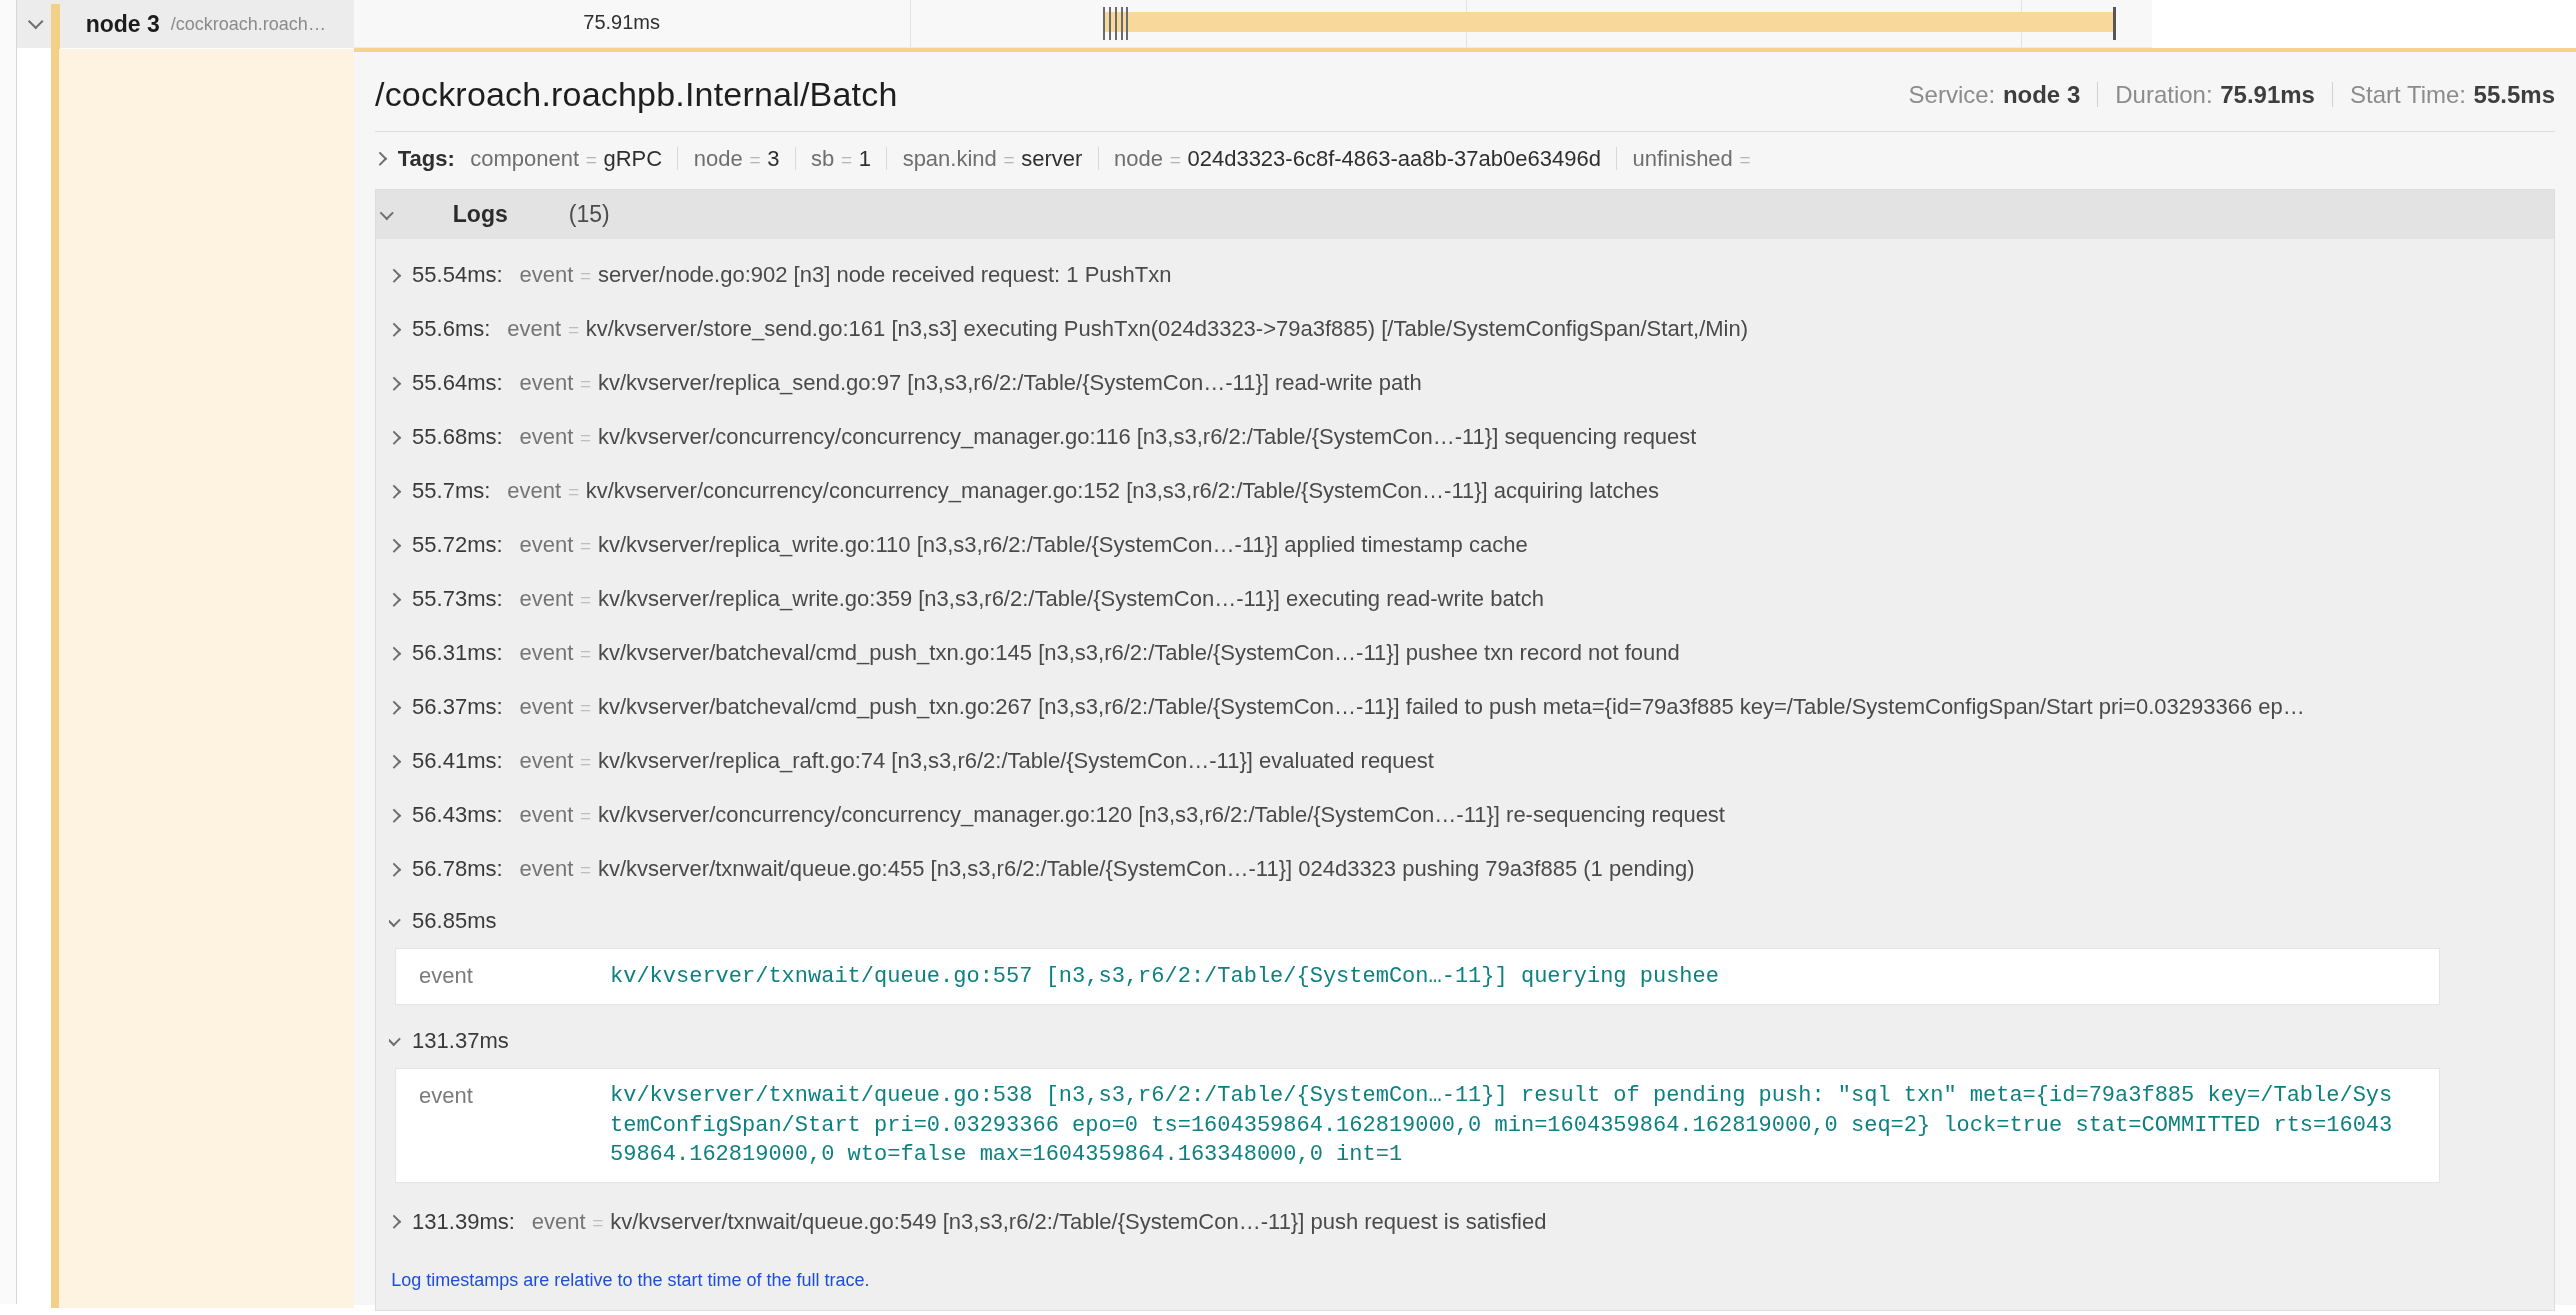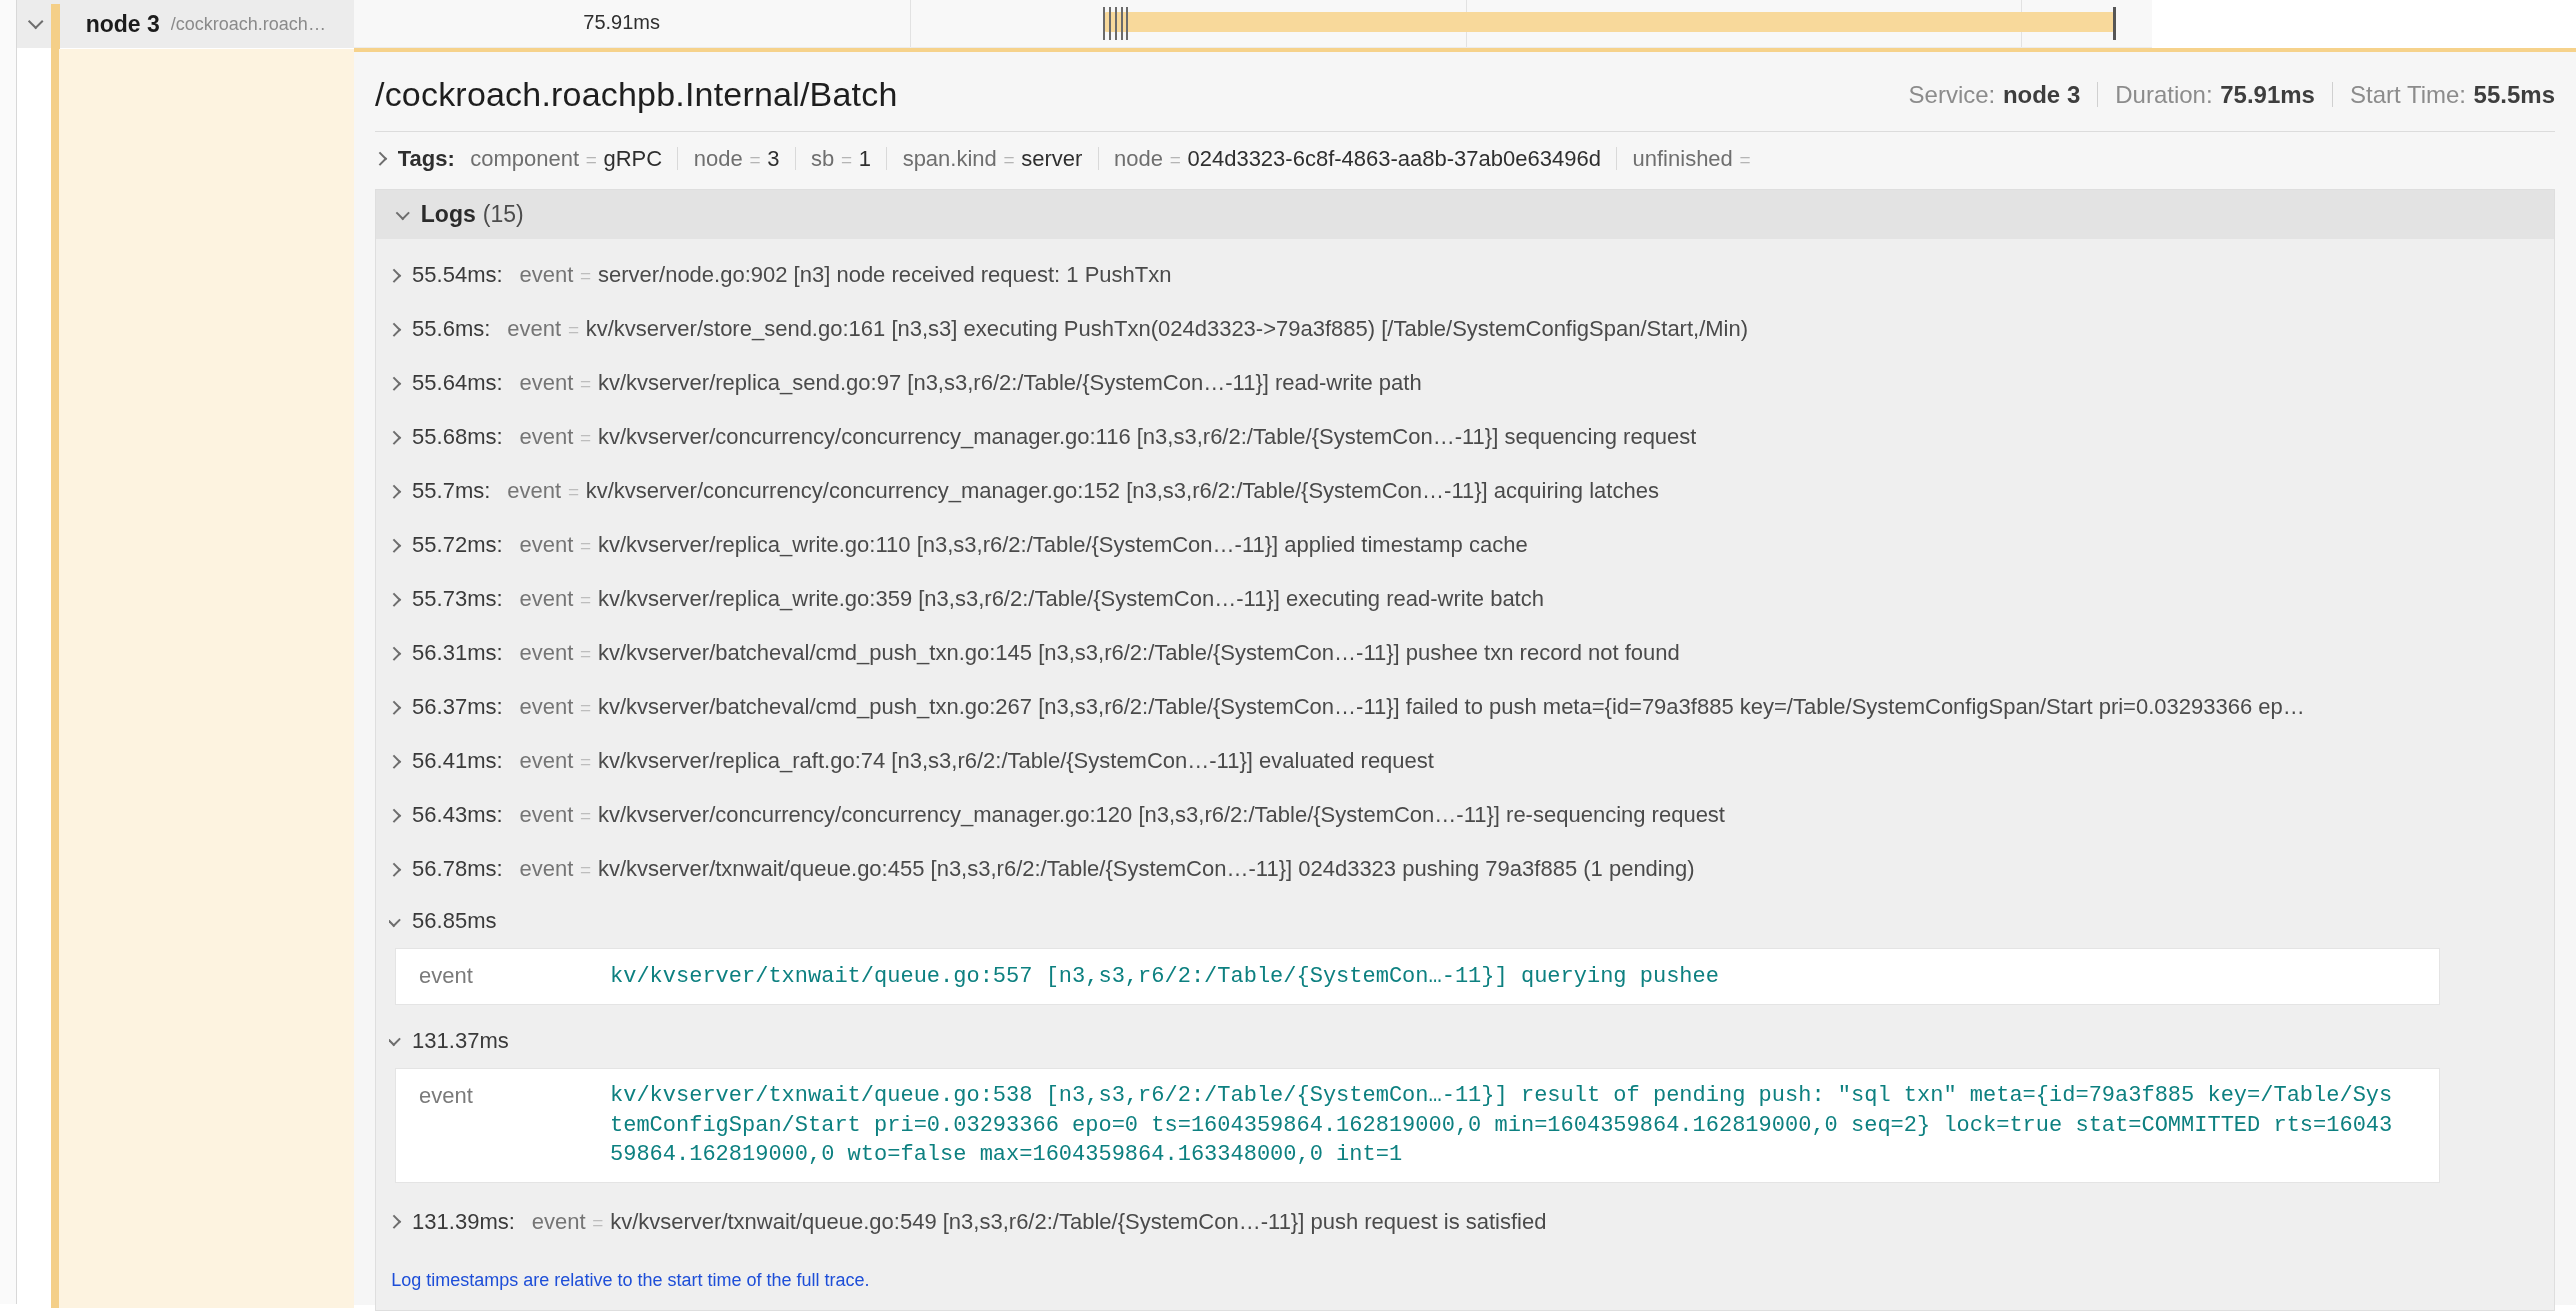--- a/index.html
+++ b/index.html
@@ -45,23 +45,23 @@
   .tags-row { display:flex; align-items:center; height:53px; font-size:22px; cursor:pointer; }
   .tags-label { font-weight:700; color:#2f2f2f; margin:0 15.3px 0 13.3px; }
   .tag { display:flex; align-items:baseline; white-space:nowrap; }
   .tag .k { color:#6f6f6f; }
   .tag .eq { color:#b5b5b5; margin:0 6.7px; font-size:19px; }
   .tag .v { color:#2f2f2f; }
   .tag-div { width:1px; height:23px; background:#d9d9d9; margin:0 15.3px; align-self:center; }
 
   .logs-box { border:1px solid #dedede; background:#efefef; margin-top:3.8px; }
   .logs-head { display:flex; align-items:center; height:49px; background:#e3e3e3;
-               padding-left:22px; cursor:pointer; }
+               padding-left:6px; cursor:pointer;gap:48px; }
   .logs-title { font-size:23px; font-weight:700; color:#2b2b2b; margin-left:13.3px; }
-  .logs-count { font-size:23px; color:#4c4c4c; margin-left:7px; }
+  .logs-count { font-size:23px; color:#4c4c4c; margin-left:13px; }
   .log-list { padding:9.5px 0 0 13.3px; }
 
   .log-row { display:flex; align-items:center; height:54px; font-size:22px;
              white-space:nowrap; overflow:hidden; cursor:pointer; }
   .log-time { font-weight:400; color:#3a3a3a; margin-left:13.3px; }
   .log-kv { margin-left:17px; overflow:hidden; text-overflow:ellipsis; }
   .log-kv .k { color:#757575; }
   .log-kv .eq { color:#bdbdbd; margin:0 6.7px; font-size:19px; }
   .log-kv .v { color:#4a4a4a; }
   .log-row.open { height:50px; }

